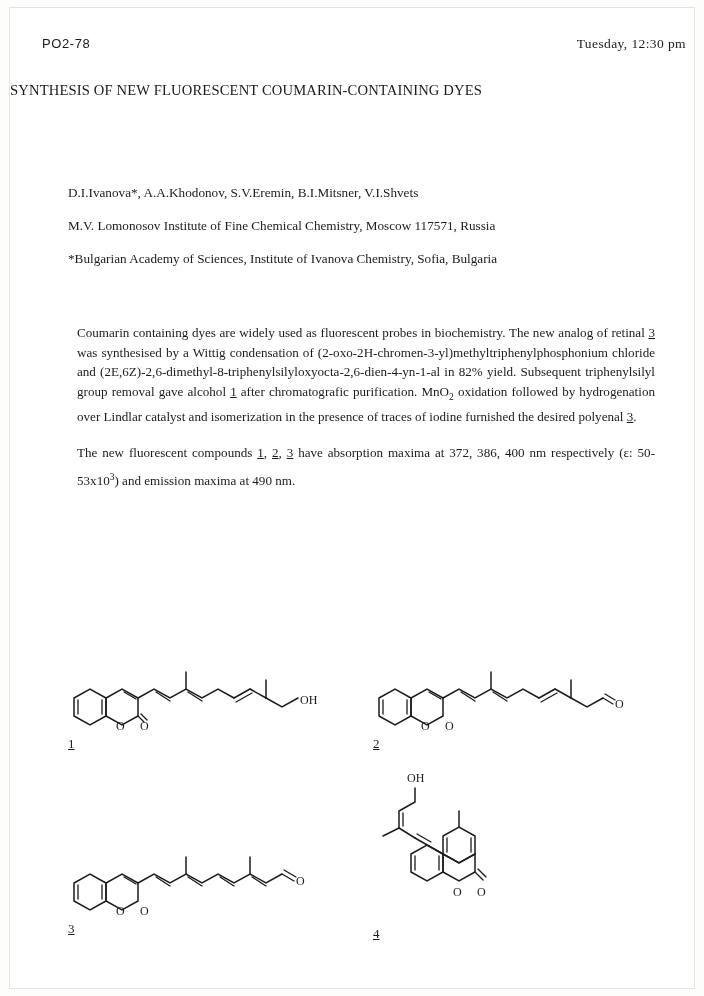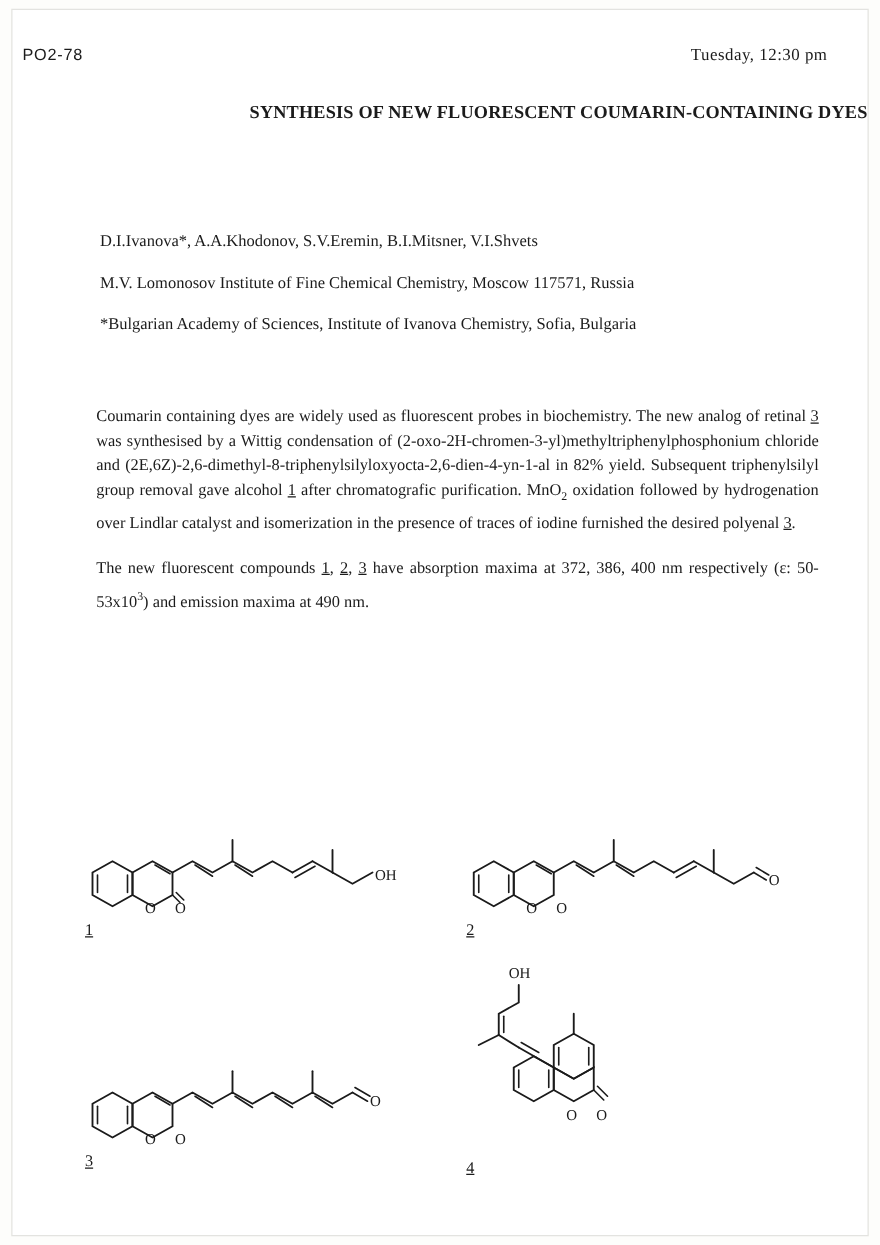--- a/index.html
+++ b/index.html
@@ -20,21 +20,21 @@
     position: absolute;
     left: 10px;
     top: 8px;
     width: 684px;
     height: 980px;
     background: #ffffff;
     box-shadow: 0 0 0 1px #e3e3e0;
   }
   .header {
     position: absolute;
-    left: 8px;
+    left: 32px;
     top: 28px;
     width: 644px;
     display: flex;
     justify-content: space-between;
     align-items: baseline;
     font-size: 13.5px;
     letter-spacing: 0.4px;
   }
   .header .code {
     font-family: "Liberation Sans", sans-serif;
@@ -42,29 +42,29 @@
     letter-spacing: 0.6px;
   }
   .header .time {
     font-size: 13.5px;
   }
   .title {
     position: absolute;
     left: 0;
     top: 74px;
     width: 684px;
-    text-align: right;
-    font-weight: bold;
+    text-align: left;
+    font-weight: normal;
     font-size: 14.6px;
     letter-spacing: 0.15px;
     font-family: "Liberation Serif", serif;
   }
   .authors {
     position: absolute;
-    left: 70px;
+    left: 58px;
     top: 168px;
     width: 580px;
     font-size: 13.2px;
     line-height: 33px;
   }
   .authors div {
     white-space: nowrap;
   }
   .body-text {
     position: absolute;

